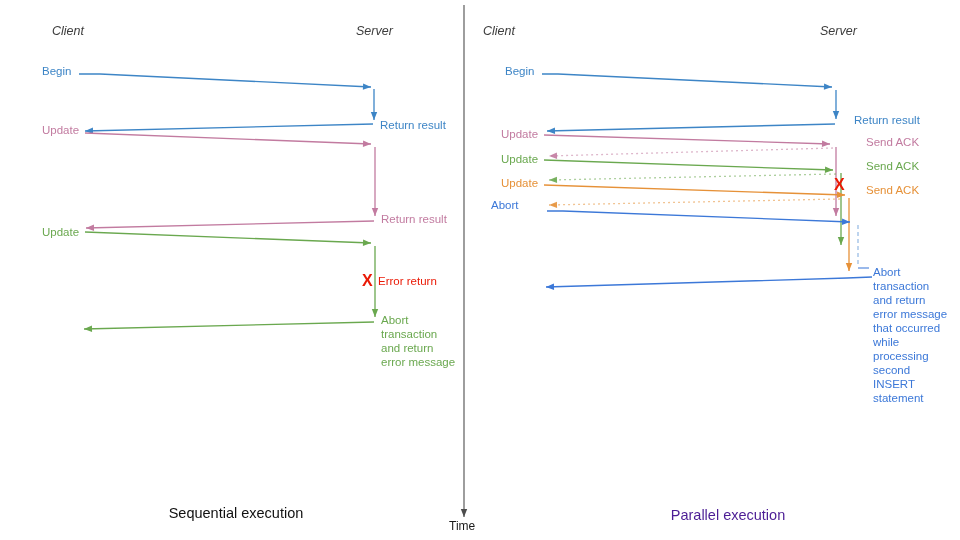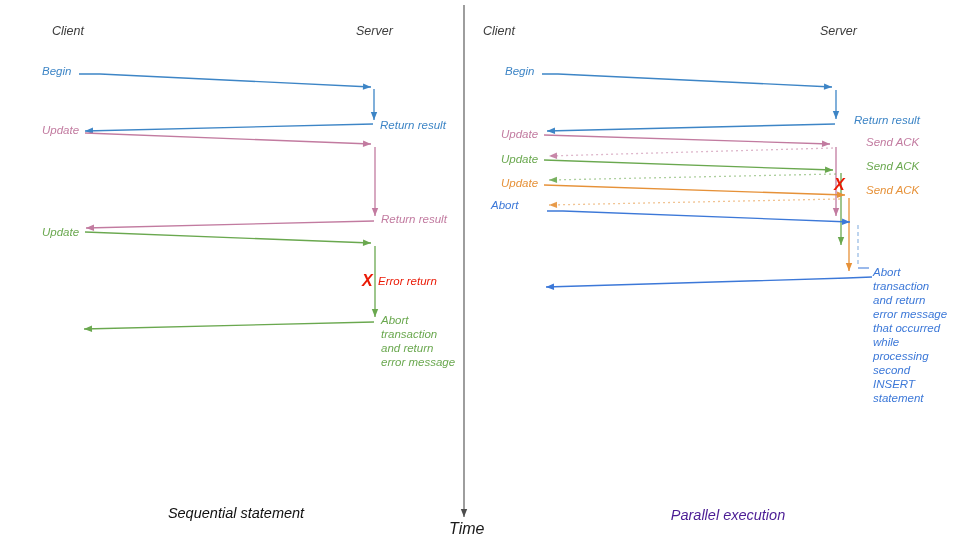--- a/index.html
+++ b/index.html
@@ -1,19 +1,19 @@
 <!DOCTYPE html>
 <html><head>
 <meta charset="utf-8">
 <style>
   html,body{margin:0;padding:0;background:#fff;}
   .stage{position:relative;width:960px;height:540px;background:#fff;overflow:hidden;
          font-family:"Liberation Sans",sans-serif;padding-left:37px;}
   .stage svg{position:absolute;left:0;top:0;}
-  .lbl{position:absolute;white-space:pre-line;line-height:1.22;font-size:11.5px;font-style:italic;}
+  .lbl{position:absolute;white-space:pre-line;line-height:1.22;font-size:11.5px;}
   .lbl.center{transform:translateX(-50%);}
 </style>
 </head>
 <body>
 
 <div class="stage">
   <svg id="arrows" width="960" height="540" viewBox="0 0 960 540">
       <g>
         <path d="M 79 74 L 100 74 L 371 87" fill="none" stroke="#3d85c6" stroke-width="1.3" stroke-opacity="1"></path>
         <polygon points="371,87 362.85585959361964,89.8130014292856 363.1625180303552,83.42035247887554" fill="#3d85c6" fill-opacity="1"></polygon>
@@ -124,21 +124,21 @@
       <div class="lbl" style="left: 380px; top: 118px; color: rgb(61, 133, 198);">Return result</div>
       <div class="lbl" style="left: 42px; top: 123px; color: rgb(194, 123, 160);">Update</div>
       <div class="lbl" style="left: 381px; top: 212px; color: rgb(194, 123, 160);">Return result</div>
       <div class="lbl" style="left: 42px; top: 225px; color: rgb(106, 168, 79);">Update</div>
       <div class="lbl" style="left: 362px; top: 271px; color: rgb(234, 26, 6); font-size: 16px; font-weight: 700;">X</div>
       <div class="lbl" style="left: 378px; top: 274px; color: rgb(234, 26, 6);">Error return</div>
       <div class="lbl" style="left: 381px; top: 313px; color: rgb(106, 168, 79);">Abort
 transaction
 and return
 error message</div>
-      <div class="lbl center" style="left: 236px; top: 505px; color: rgb(17, 17, 17); font-size: 14.5px;">Sequential statement</div>
+      <div class="lbl center" style="left: 236px; top: 505px; color: rgb(17, 17, 17); font-size: 14.5px;">Sequential execution</div>
       <div class="lbl" style="left: 483px; top: 24px; color: rgb(61, 61, 61); font-size: 12.5px; font-style: italic;">Client</div>
       <div class="lbl" style="left: 820px; top: 24px; color: rgb(61, 61, 61); font-size: 12.5px; font-style: italic;">Server</div>
       <div class="lbl" style="left: 505px; top: 64px; color: rgb(61, 133, 198);">Begin</div>
       <div class="lbl" style="left: 854px; top: 113px; color: rgb(61, 133, 198);">Return result</div>
       <div class="lbl" style="left: 501px; top: 127px; color: rgb(194, 123, 160);">Update</div>
       <div class="lbl" style="left: 866px; top: 135px; color: rgb(194, 123, 160);">Send ACK</div>
       <div class="lbl" style="left: 501px; top: 152px; color: rgb(106, 168, 79);">Update</div>
       <div class="lbl" style="left: 866px; top: 159px; color: rgb(106, 168, 79);">Send ACK</div>
       <div class="lbl" style="left: 501px; top: 176px; color: rgb(230, 145, 56);">Update</div>
       <div class="lbl" style="left: 866px; top: 183px; color: rgb(230, 145, 56);">Send ACK</div>
@@ -148,15 +148,15 @@
 transaction
 and return
 error message
 that occurred
 while
 processing
 second
 INSERT
 statement</div>
       <div class="lbl center" style="left: 728px; top: 507px; color: #4c1d95; font-size: 14.5px;">Parallel execution</div>
-      <div class="lbl" style="left: 449px; top: 519px; color: rgb(26, 26, 26); font-size: 16px;">Time</div>
+      <div class="lbl" style="left: 449px; top: 519px; color: rgb(26, 26, 26); font-size: 12px;">Time</div>
     </div>
 </div>
 
 </body></html>

